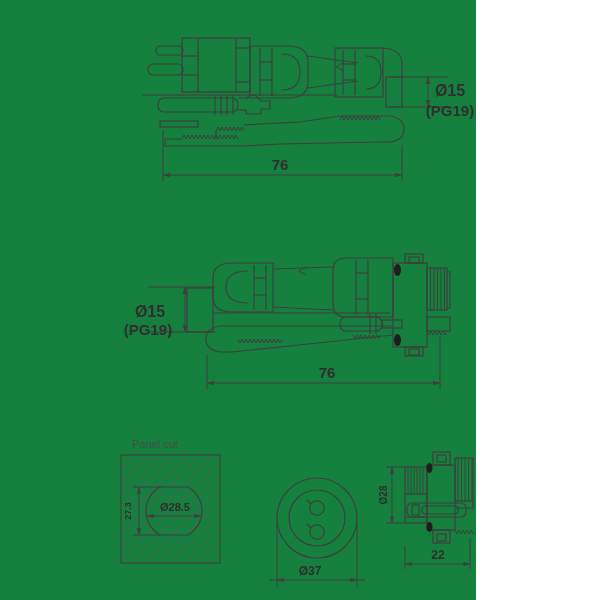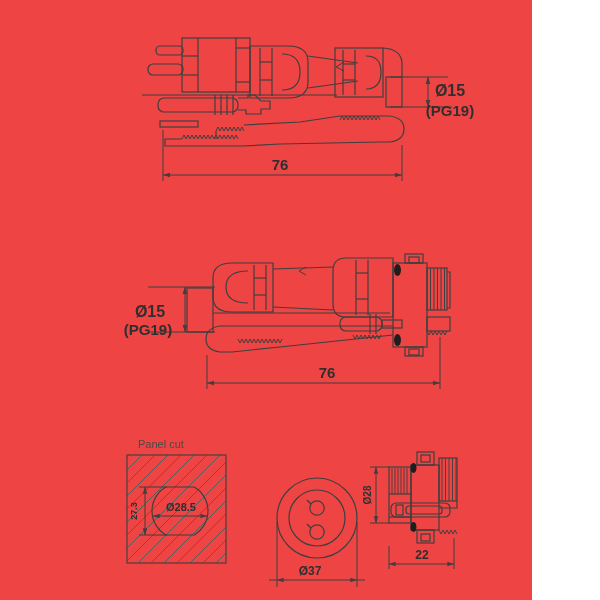--- a/index.html
+++ b/index.html
@@ -1,16 +1,16 @@
 <!DOCTYPE html>
 <html><head>
 <meta charset="utf-8">
 <style>
   html,body{margin:0;padding:0;background:#fff;}
-  .canvas{position:relative;width:532px;height:600px;background:#ef4444;overflow:hidden;
+  .canvas{position:relative;width:476px;height:600px;background:#15803d;overflow:hidden;
           font-family:"Liberation Sans",sans-serif;}
   .view{position:absolute;}
   svg{display:block;overflow:visible;}
   .outline{stroke:#3f3f3f;fill:none;stroke-width:1.2;}
   .dim{stroke:#3f3f3f;fill:none;stroke-width:1;}
   .dimtext{fill:#2f2f2f;font-weight:600;}
   .lbltext{fill:#4a4a4a;font-weight:400;}
   .oring{fill:#1e1e1e;stroke:none;}
 </style>
 </head>
@@ -160,21 +160,21 @@
         <text class="dimtext" x="28" y="110" font-size="15" text-anchor="middle">(PG19)</text>
 
         <line class="dim" x1="87" y1="130" x2="87" y2="164"></line>
         <line class="dim" x1="320" y1="112" x2="320" y2="164"></line>
         <line class="dim" x1="87" y1="158" x2="320" y2="158" marker-start="url(#m2)" marker-end="url(#m2)"></line>
         <text class="dimtext" x="207" y="153" font-size="15" text-anchor="middle">76</text>
       </g>
     </svg>
   </div>
 
-  <div class="view" style="left:115px;top:430px;">
+  <div class="view" style="left:109px;top:430px;">
     <svg width="125" height="150" viewBox="0 0 125 150">
       <defs>
         <marker id="m3" viewBox="0 0 10 10" refX="9.5" refY="5" markerWidth="7" markerHeight="7" orient="auto-start-reverse">
           <path d="M0,1.8 L10,5 L0,8.2 Z" fill="#3f3f3f"></path>
         </marker>
         <pattern id="hatch" width="13" height="13" patternUnits="userSpaceOnUse">
           <path d="M-2,15 L15,-2" stroke="#5a5a5a" stroke-width="1"></path>
         </pattern>
       </defs>
       <text class="lbltext" x="23" y="18" font-size="11">Panel cut</text>
@@ -212,21 +212,21 @@
         <line class="dim" x1="27" y1="66" x2="27" y2="131"></line>
         <line class="dim" x1="107" y1="66" x2="107" y2="131"></line>
         <line class="dim" x1="19" y1="124" x2="27" y2="124"></line>
         <line class="dim" x1="107" y1="124" x2="115" y2="124"></line>
         <line class="dim" x1="27" y1="124" x2="107" y2="124" marker-start="url(#m4)" marker-end="url(#m4)"></line>
         <text class="dimtext" x="60" y="119" font-size="12" text-anchor="middle">Ø37</text>
       </g>
     </svg>
   </div>
 
-  <div class="view" style="left:362px;top:422px;">
+  <div class="view" style="left:378px;top:422px;">
     <svg width="130" height="160" viewBox="0 0 130 160">
       <defs>
         <marker id="m5" viewBox="0 0 10 10" refX="9.5" refY="5" markerWidth="7" markerHeight="7" orient="auto-start-reverse">
           <path d="M0,1.8 L10,5 L0,8.2 Z" fill="#3f3f3f"></path>
         </marker>
       </defs>
       <g class="outline">
 
         <rect x="27" y="45" width="22" height="56"></rect>
         <line x1="30" y1="46" x2="30" y2="72" stroke-width="0.9"></line>

